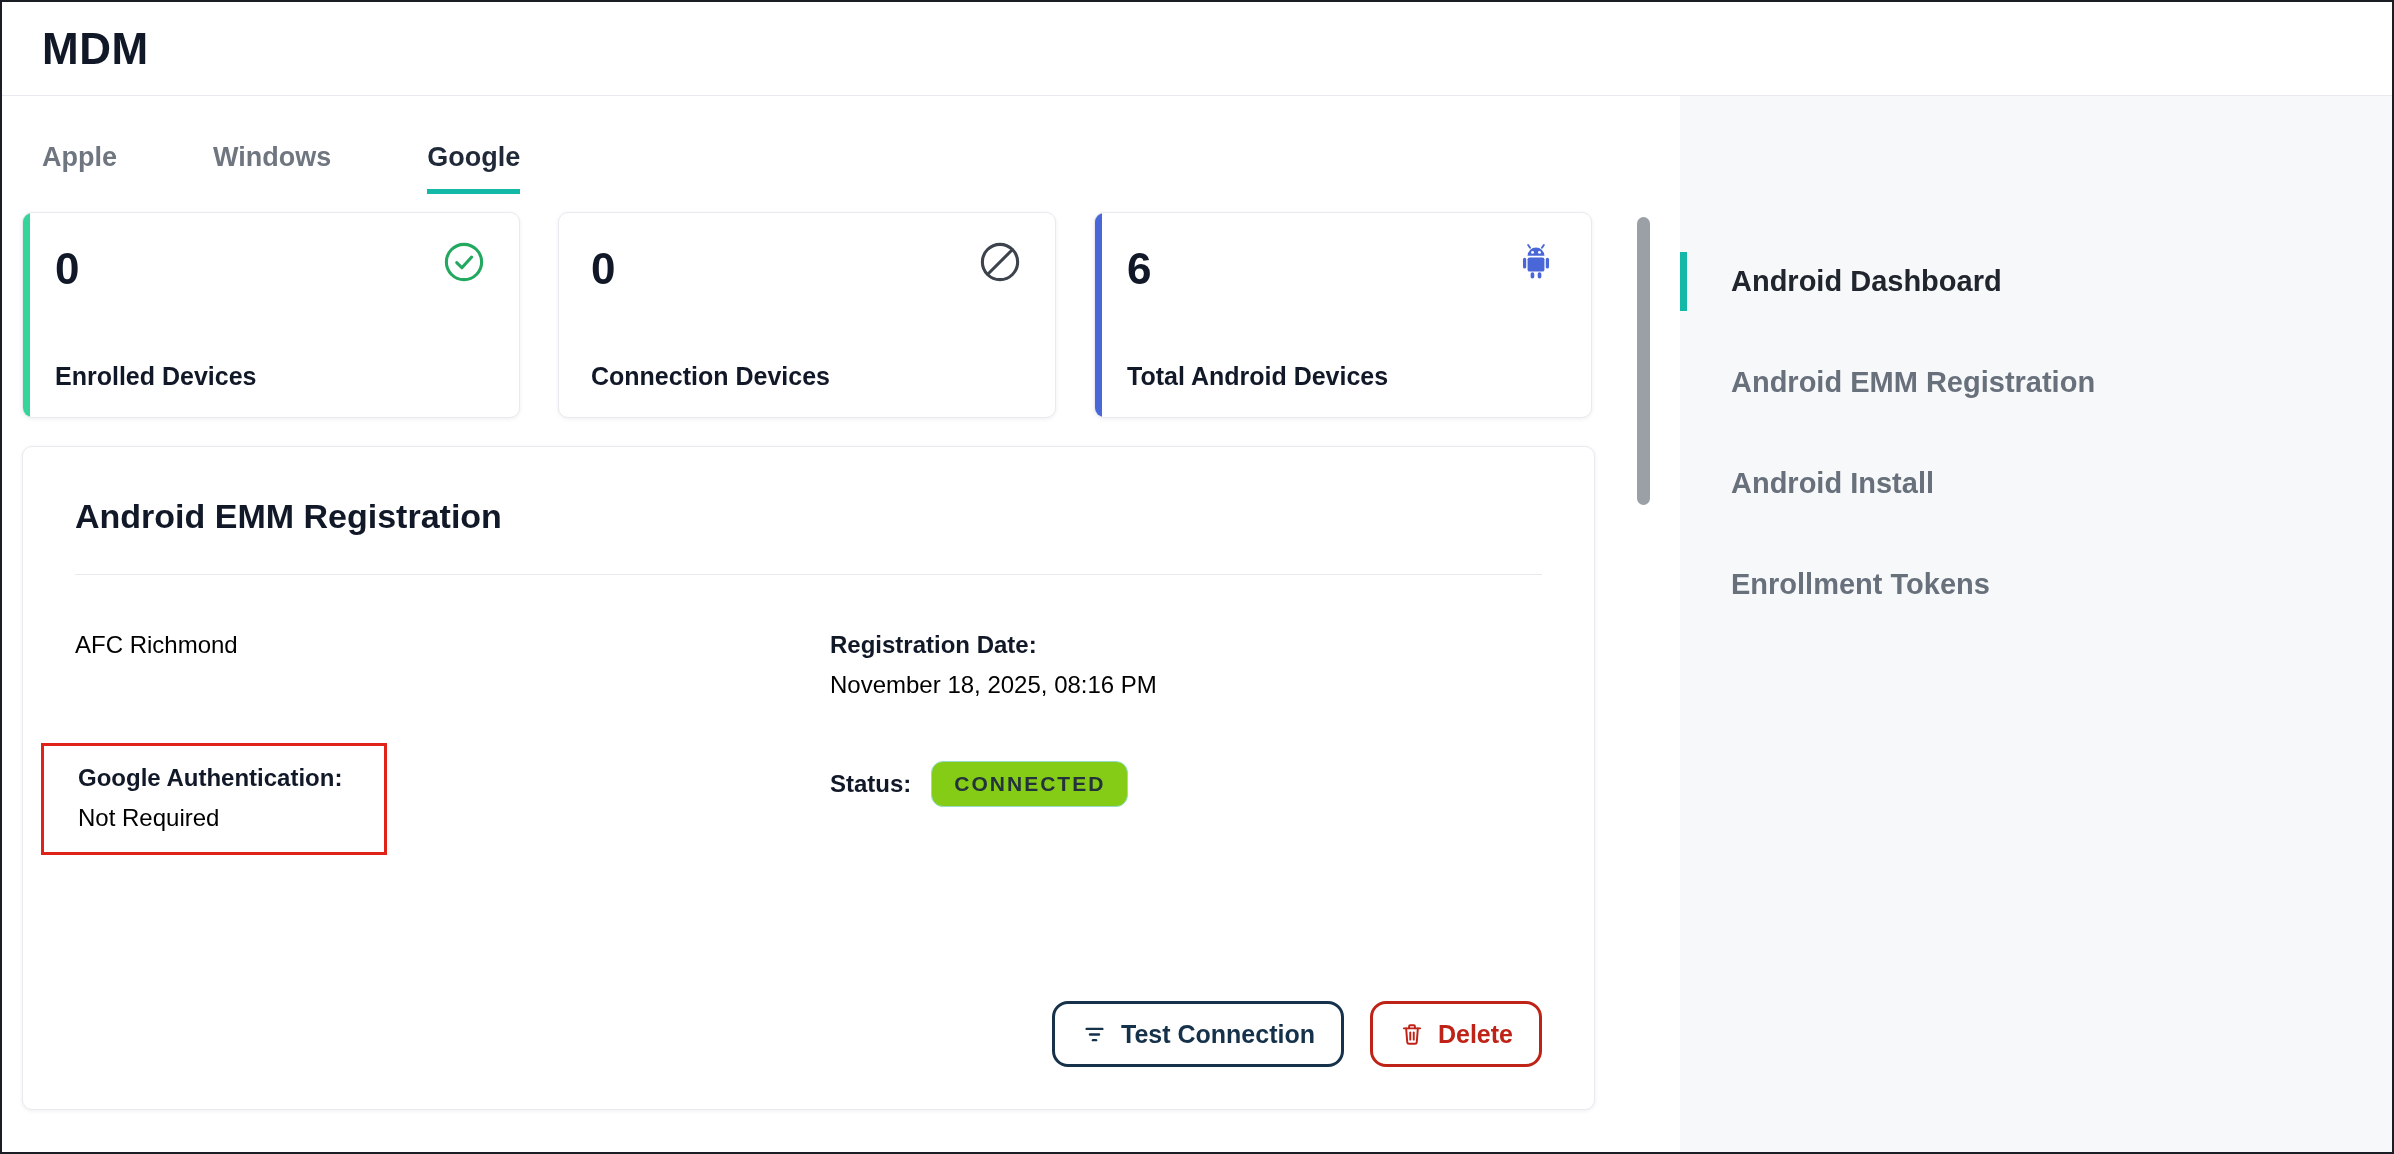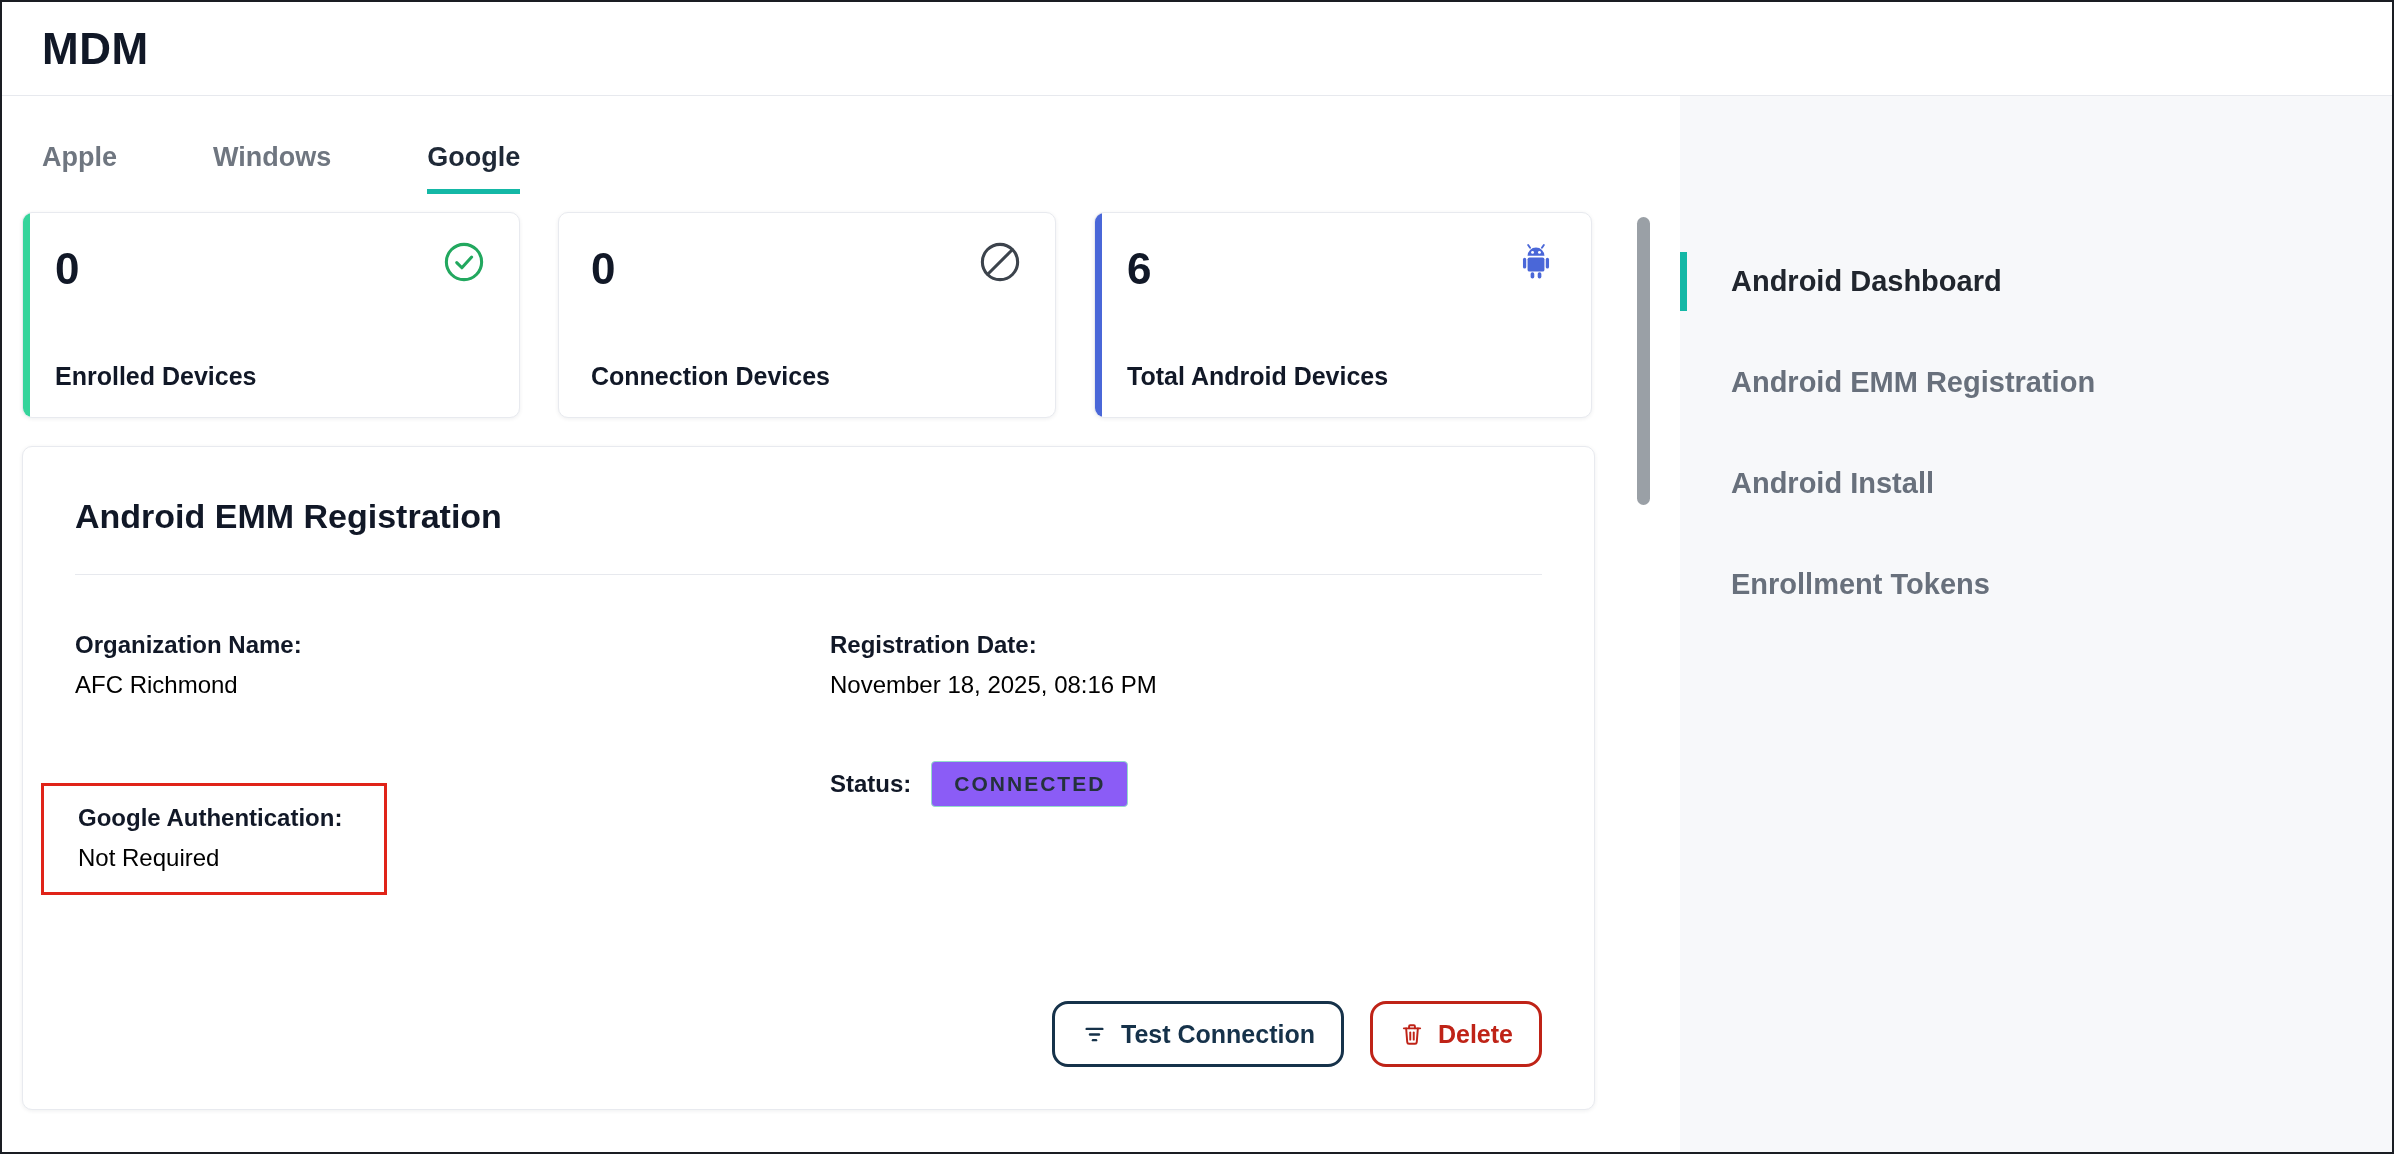--- a/index.html
+++ b/index.html
@@ -81,23 +81,23 @@
   .auth-highlight {
     display: inline-block;
     border: 3px solid #e02318;
     padding: 18px 42px 20px 34px;
     margin-left: -34px; margin-top: 36px;
   }
   .status-row { display: flex; align-items: center; gap: 20px; margin-top: 62px; }
   .status-badge {
     font-size: 21px; font-weight: 600; letter-spacing: 2px;
     color: #24323c;
-    background: #8b5cf6;
+    background: #84cc16;
     border: 1px solid #93dcca;
-    border-radius: 4px;
+    border-radius: 12px;
     padding: 10px 22px;
   }
 
   
   .actions { margin-top: auto; display: flex; justify-content: flex-end; gap: 26px; }
   .btn {
     display: inline-flex; align-items: center; gap: 13px;
     height: 66px; padding: 0 26px;
     background: #fff; border-radius: 16px;
     font-size: 25px; font-weight: 700;
@@ -210,21 +210,20 @@
       </section>
 
       <section class="reg-card">
         <h2 class="reg-title">Android EMM Registration</h2>
         <hr class="reg-divider">
 
         <div class="reg-grid">
 
           <div class="col">
             <div class="field">
-              <div class="field-label">Organization Name:</div>
               <div class="field-value">AFC Richmond</div>
             </div>
 
 
             <div class="auth-highlight">
               <div class="field-label">Google Authentication:</div>
               <div class="field-value">Not Required</div>
             </div>
           </div>
 

